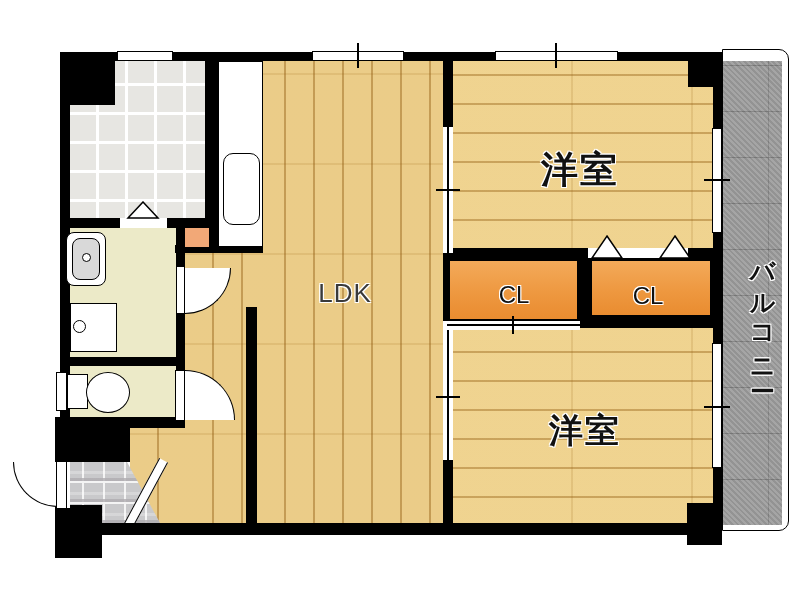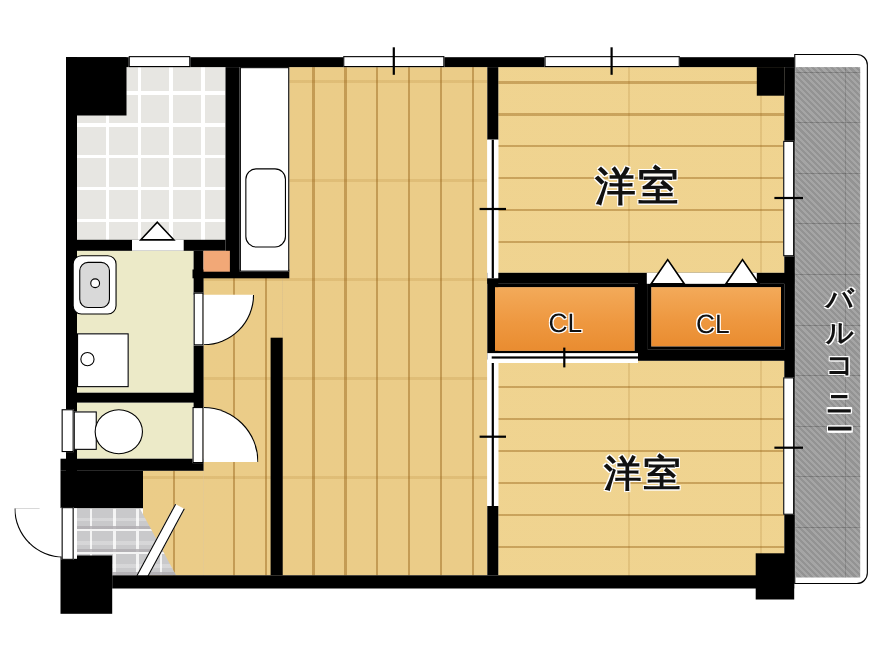--- a/index.html
+++ b/index.html
@@ -144,15 +144,16 @@
   <div class="fixture" style="left:70px;top:303px;width:47px;height:49px;"></div>
   <div class="abs" style="left:73px;top:320px;width:13px;height:13px;background:#fff;border:1.5px solid #000;border-radius:50%;box-sizing:border-box;"></div>
   <div class="fixture" style="left:56px;top:372px;width:11px;height:39px;"></div>
   <div class="fixture" style="left:67px;top:374px;width:21px;height:35px;"></div>
   <div class="fixture" style="left:86px;top:372px;width:44px;height:41px;border-radius:50%;"></div>
 
   <div class="label" style="left:510px;top:145px;width:140px;font-size:37px;font-weight:bold;letter-spacing:2px;">洋室</div>
   <div class="label" style="left:518px;top:408px;width:134px;font-size:34px;font-weight:bold;letter-spacing:2px;">洋室</div>
   <div class="label" style="left:484px;top:281px;width:60px;font-size:24px;">CL</div>
   <div class="label" style="left:618px;top:282px;width:60px;font-size:24px;">CL</div>
+  <div class="label" style="left:305px;top:278px;width:80px;font-size:26px;color:#3a3a3a;letter-spacing:1px;">LDK</div>
 
 
 </div>
 
 </body></html>

